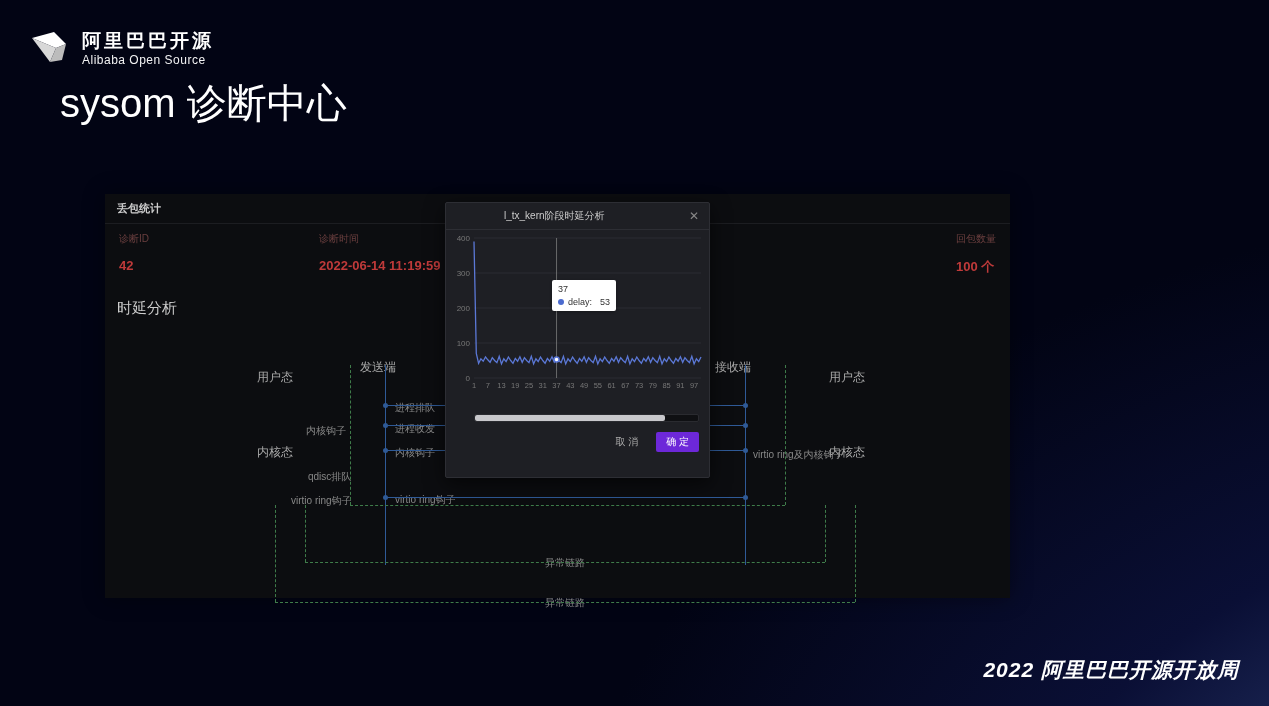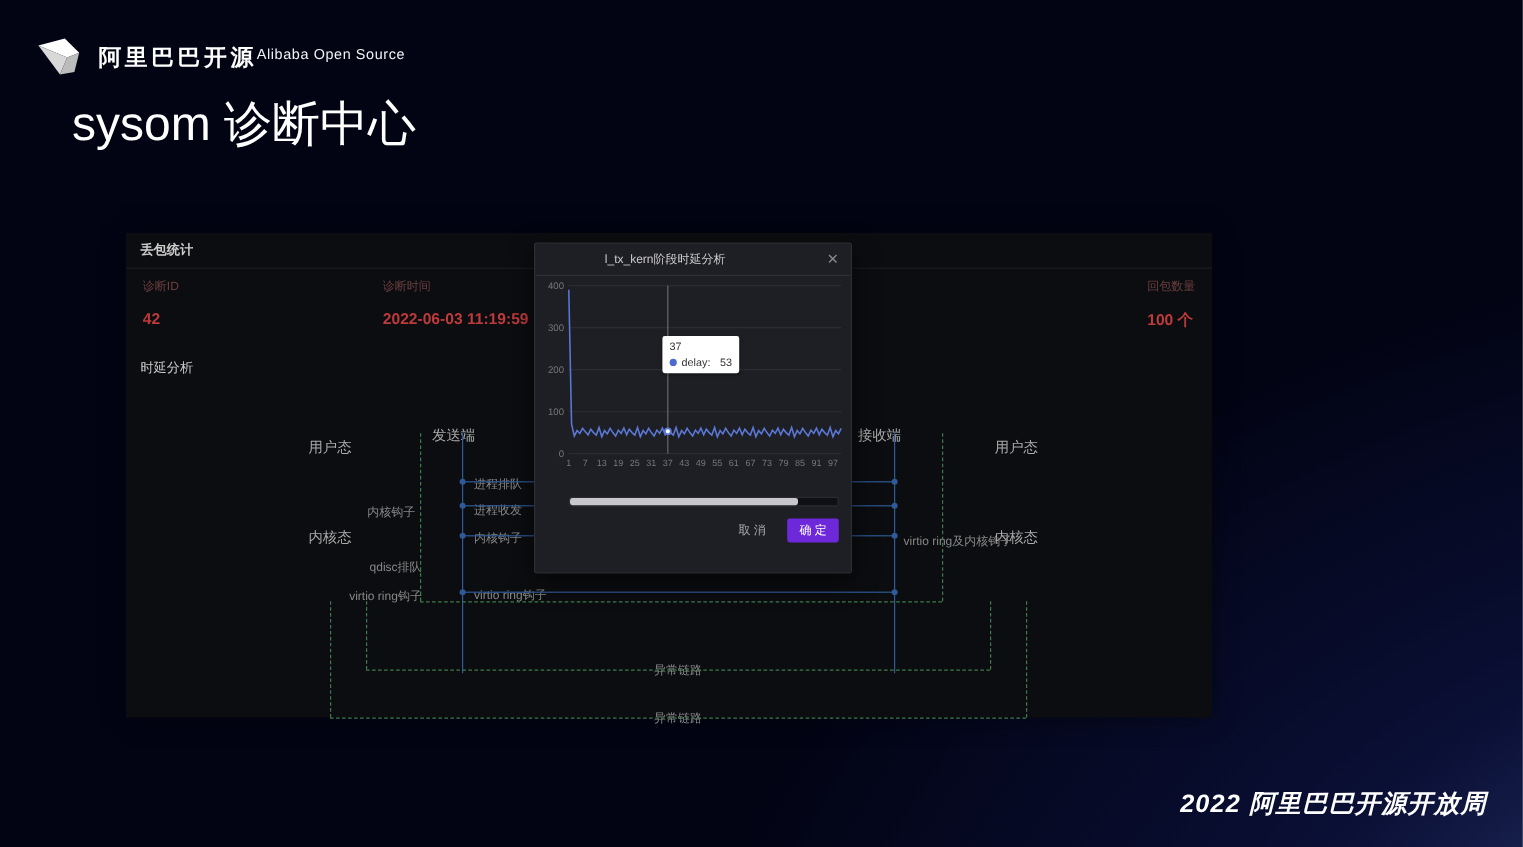--- a/index.html
+++ b/index.html
@@ -7,37 +7,37 @@
     body {
       font-family: "Microsoft YaHei", "PingFang SC", sans-serif;
       background: radial-gradient(ellipse 1800px 1200px at 130% 130%, #4a5f8f 0%, #2a3a6e 15%, #0a0f35 35%, #020414 60%);
       color: #fff;
       position: relative;
     }
 
     
     .brand { position: absolute; top: 28px; left: 28px; display: flex; align-items: center; gap: 12px; }
     .brand-logo { width: 42px; height: 42px; display: flex; align-items: center; justify-content: center; }
-    .brand-text { display: flex; flex-direction: row; line-height: 1.2; }
+    .brand-text { display: flex; flex-direction: column; line-height: 1.2; }
     .brand-cn { font-size: 19px; font-weight: 600; letter-spacing: 3px; }
     .brand-en { font-size: 12px; letter-spacing: 0.5px; opacity: 0.95; }
     .slide-title { position: absolute; top: 76px; left: 60px; font-size: 40px; font-weight: 400; }
     .footer { position: absolute; bottom: 22px; right: 30px; font-size: 21px; font-style: italic; font-weight: 600; letter-spacing: 1px; }
 
     
     .dash {
       position: absolute; top: 194px; left: 105px; width: 905px; height: 404px;
       background: #0c0d10; color: #ccc; font-size: 11px;
       box-shadow: 0 0 20px rgba(0,0,0,.4);
     }
     .panel-hdr { padding: 7px 12px; font-size: 11px; color: #ccc; border-bottom: 1px solid #1c1d21; font-weight: bold; }
     .stats { display: flex; padding: 8px 14px 16px; gap: 170px; }
     .stat-lbl { font-size: 10px; color: #6b3f3f; margin-bottom: 12px; }
     .stat-val { font-size: 13px; color: #bf3a3a; font-weight: 600; }
-    .panel-hdr2 { padding: 7px 12px; font-size: 11px; color: #ccc; }
+    .panel-hdr2 { padding: 7px 12px; font-size: 15px; color: #ccc; }
 
     
     .diagram { position: relative; height: 290px; }
     .diagram div { position: absolute; }
     .dlabel { color: #aaa; font-size: 12px; }
     .node { color: #888; font-size: 10px; }
 
     
     .hline { position: absolute; height: 0; border-top: 1px dashed #3f7c4a; }
     .vline { position: absolute; width: 0;  border-left: 1px dashed #3f7c4a; }
@@ -92,21 +92,21 @@
 
 <div class="dash">
   <div class="panel-hdr">丢包统计</div>
   <div class="stats">
     <div>
       <div class="stat-lbl">诊断ID</div>
       <div class="stat-val">42</div>
     </div>
     <div>
       <div class="stat-lbl">诊断时间</div>
-      <div class="stat-val">2022-06-03 11:19:59</div>
+      <div class="stat-val">2022-06-14 11:19:59</div>
     </div>
     <div style="margin-left:auto">
       <div class="stat-lbl">回包数量</div>
       <div class="stat-val">100 个</div>
     </div>
   </div>
 
   <div class="panel-hdr2">时延分析</div>
 
   <div class="diagram">

